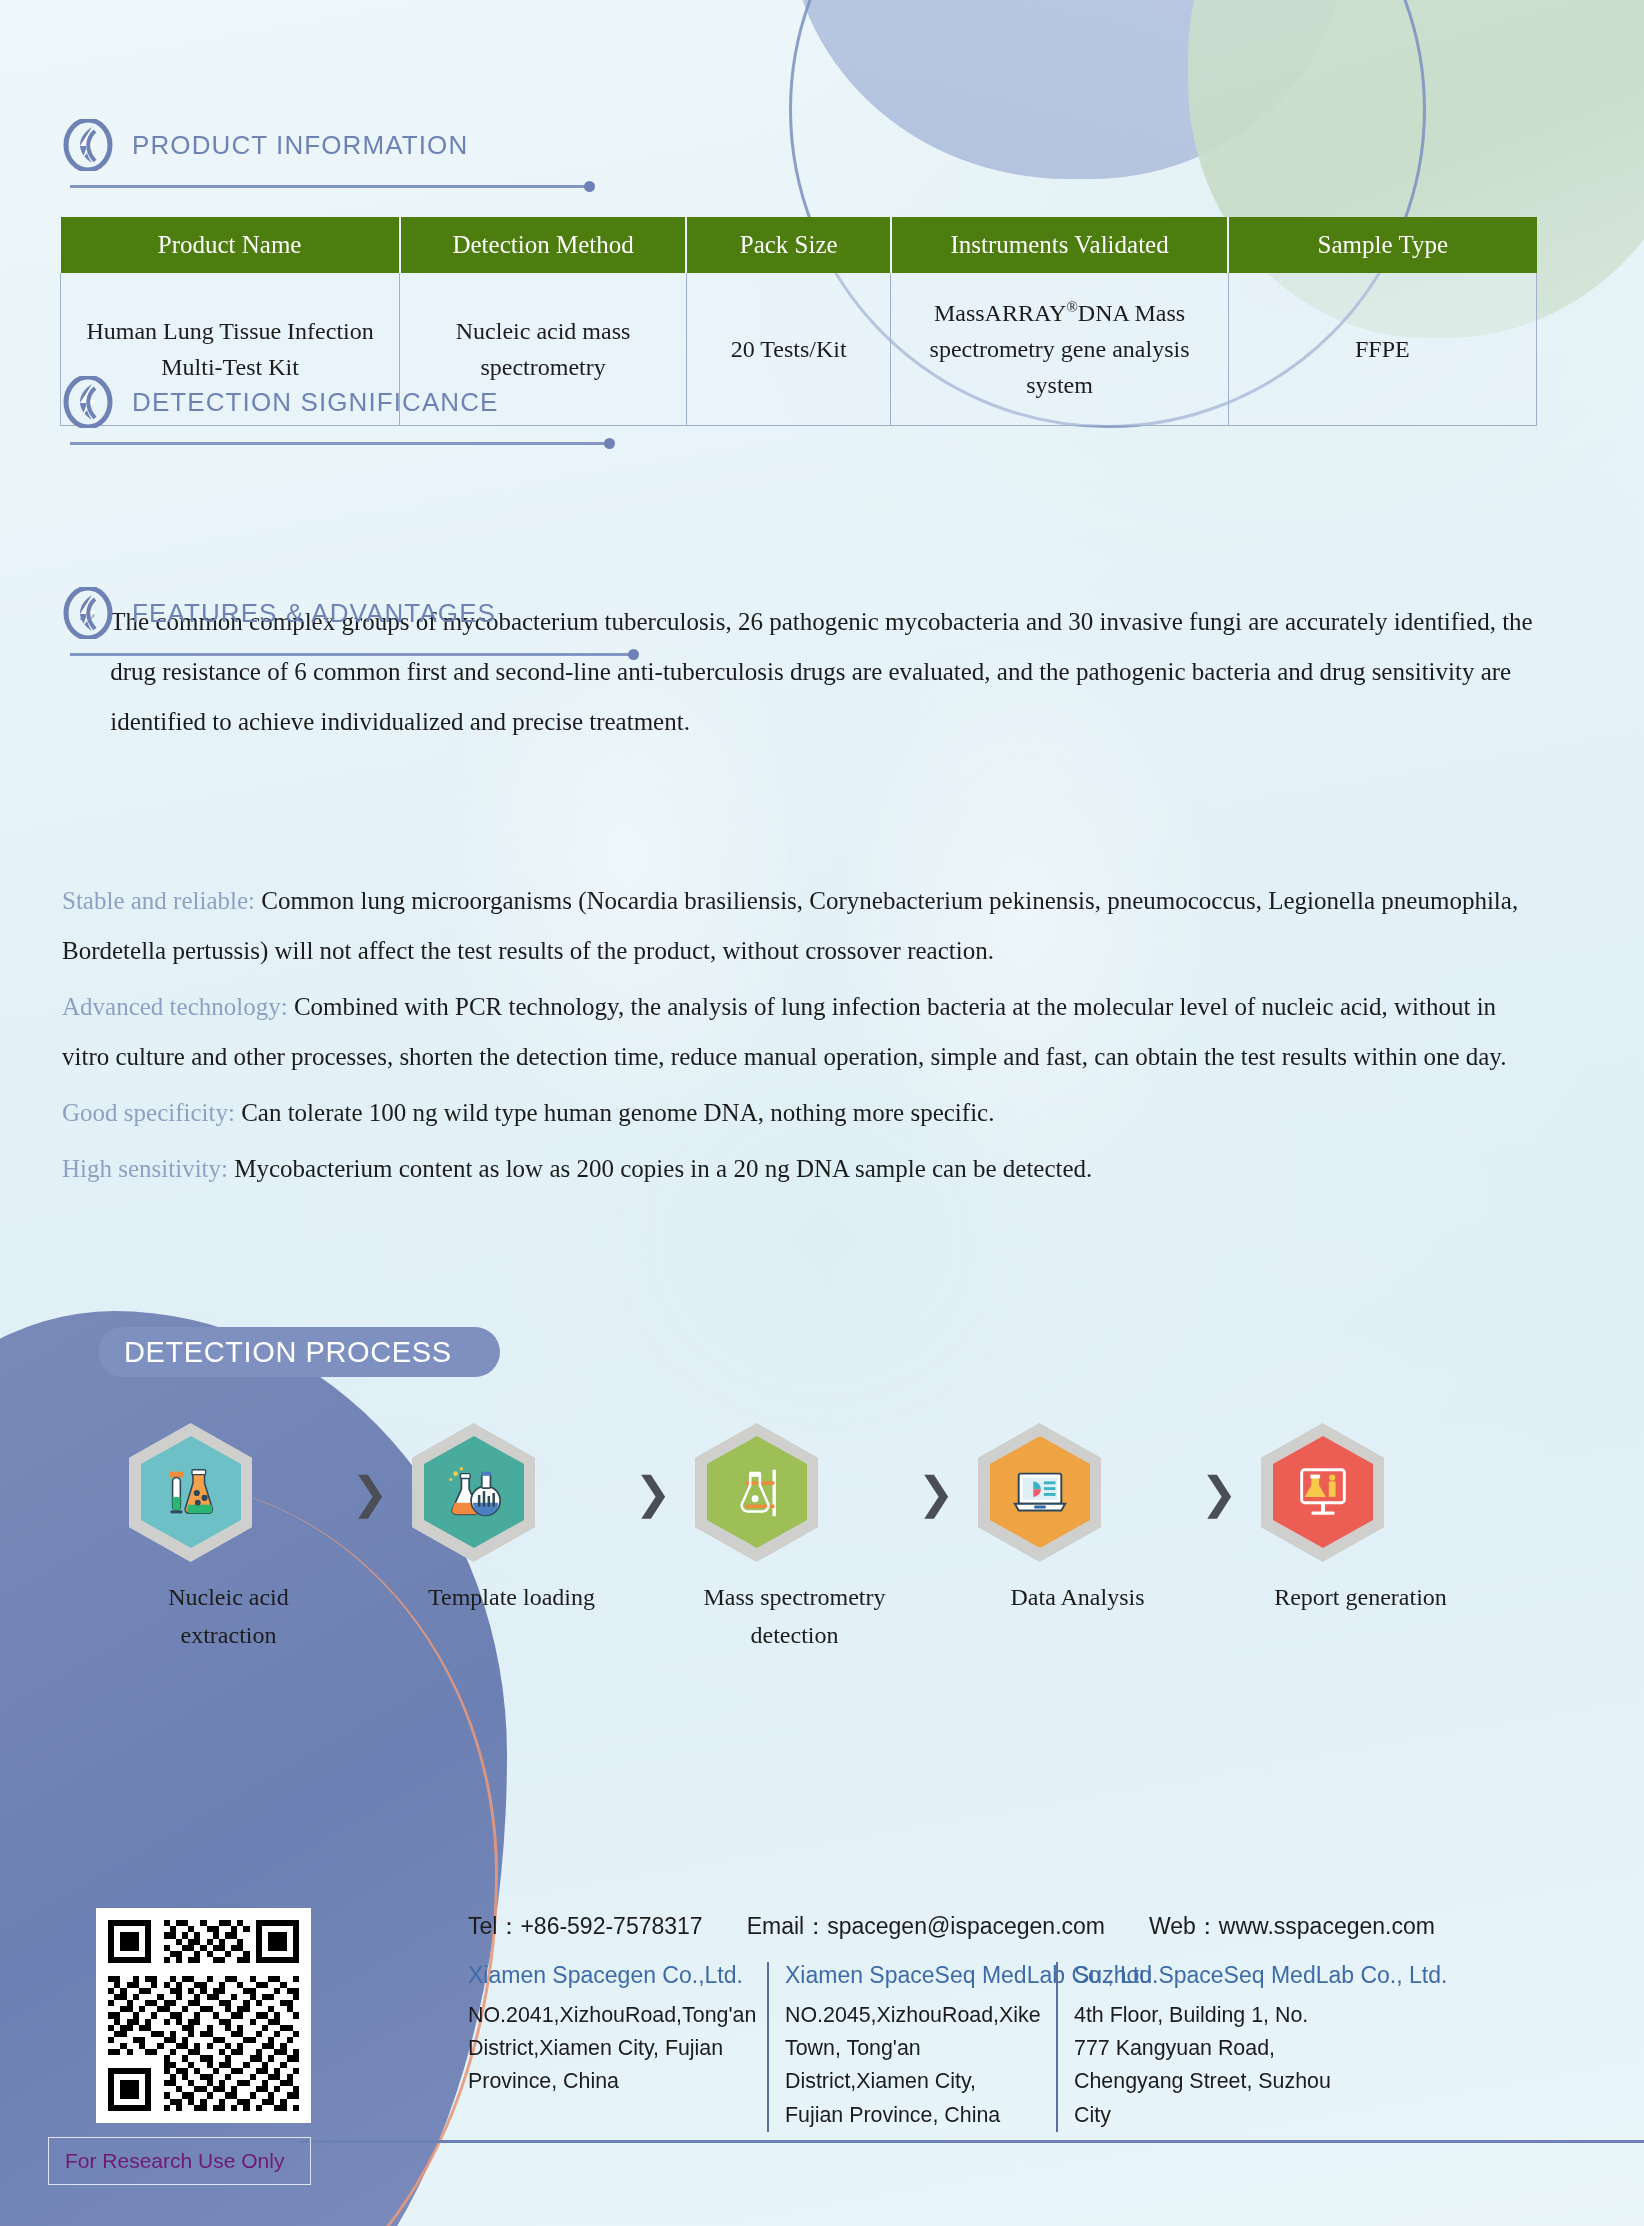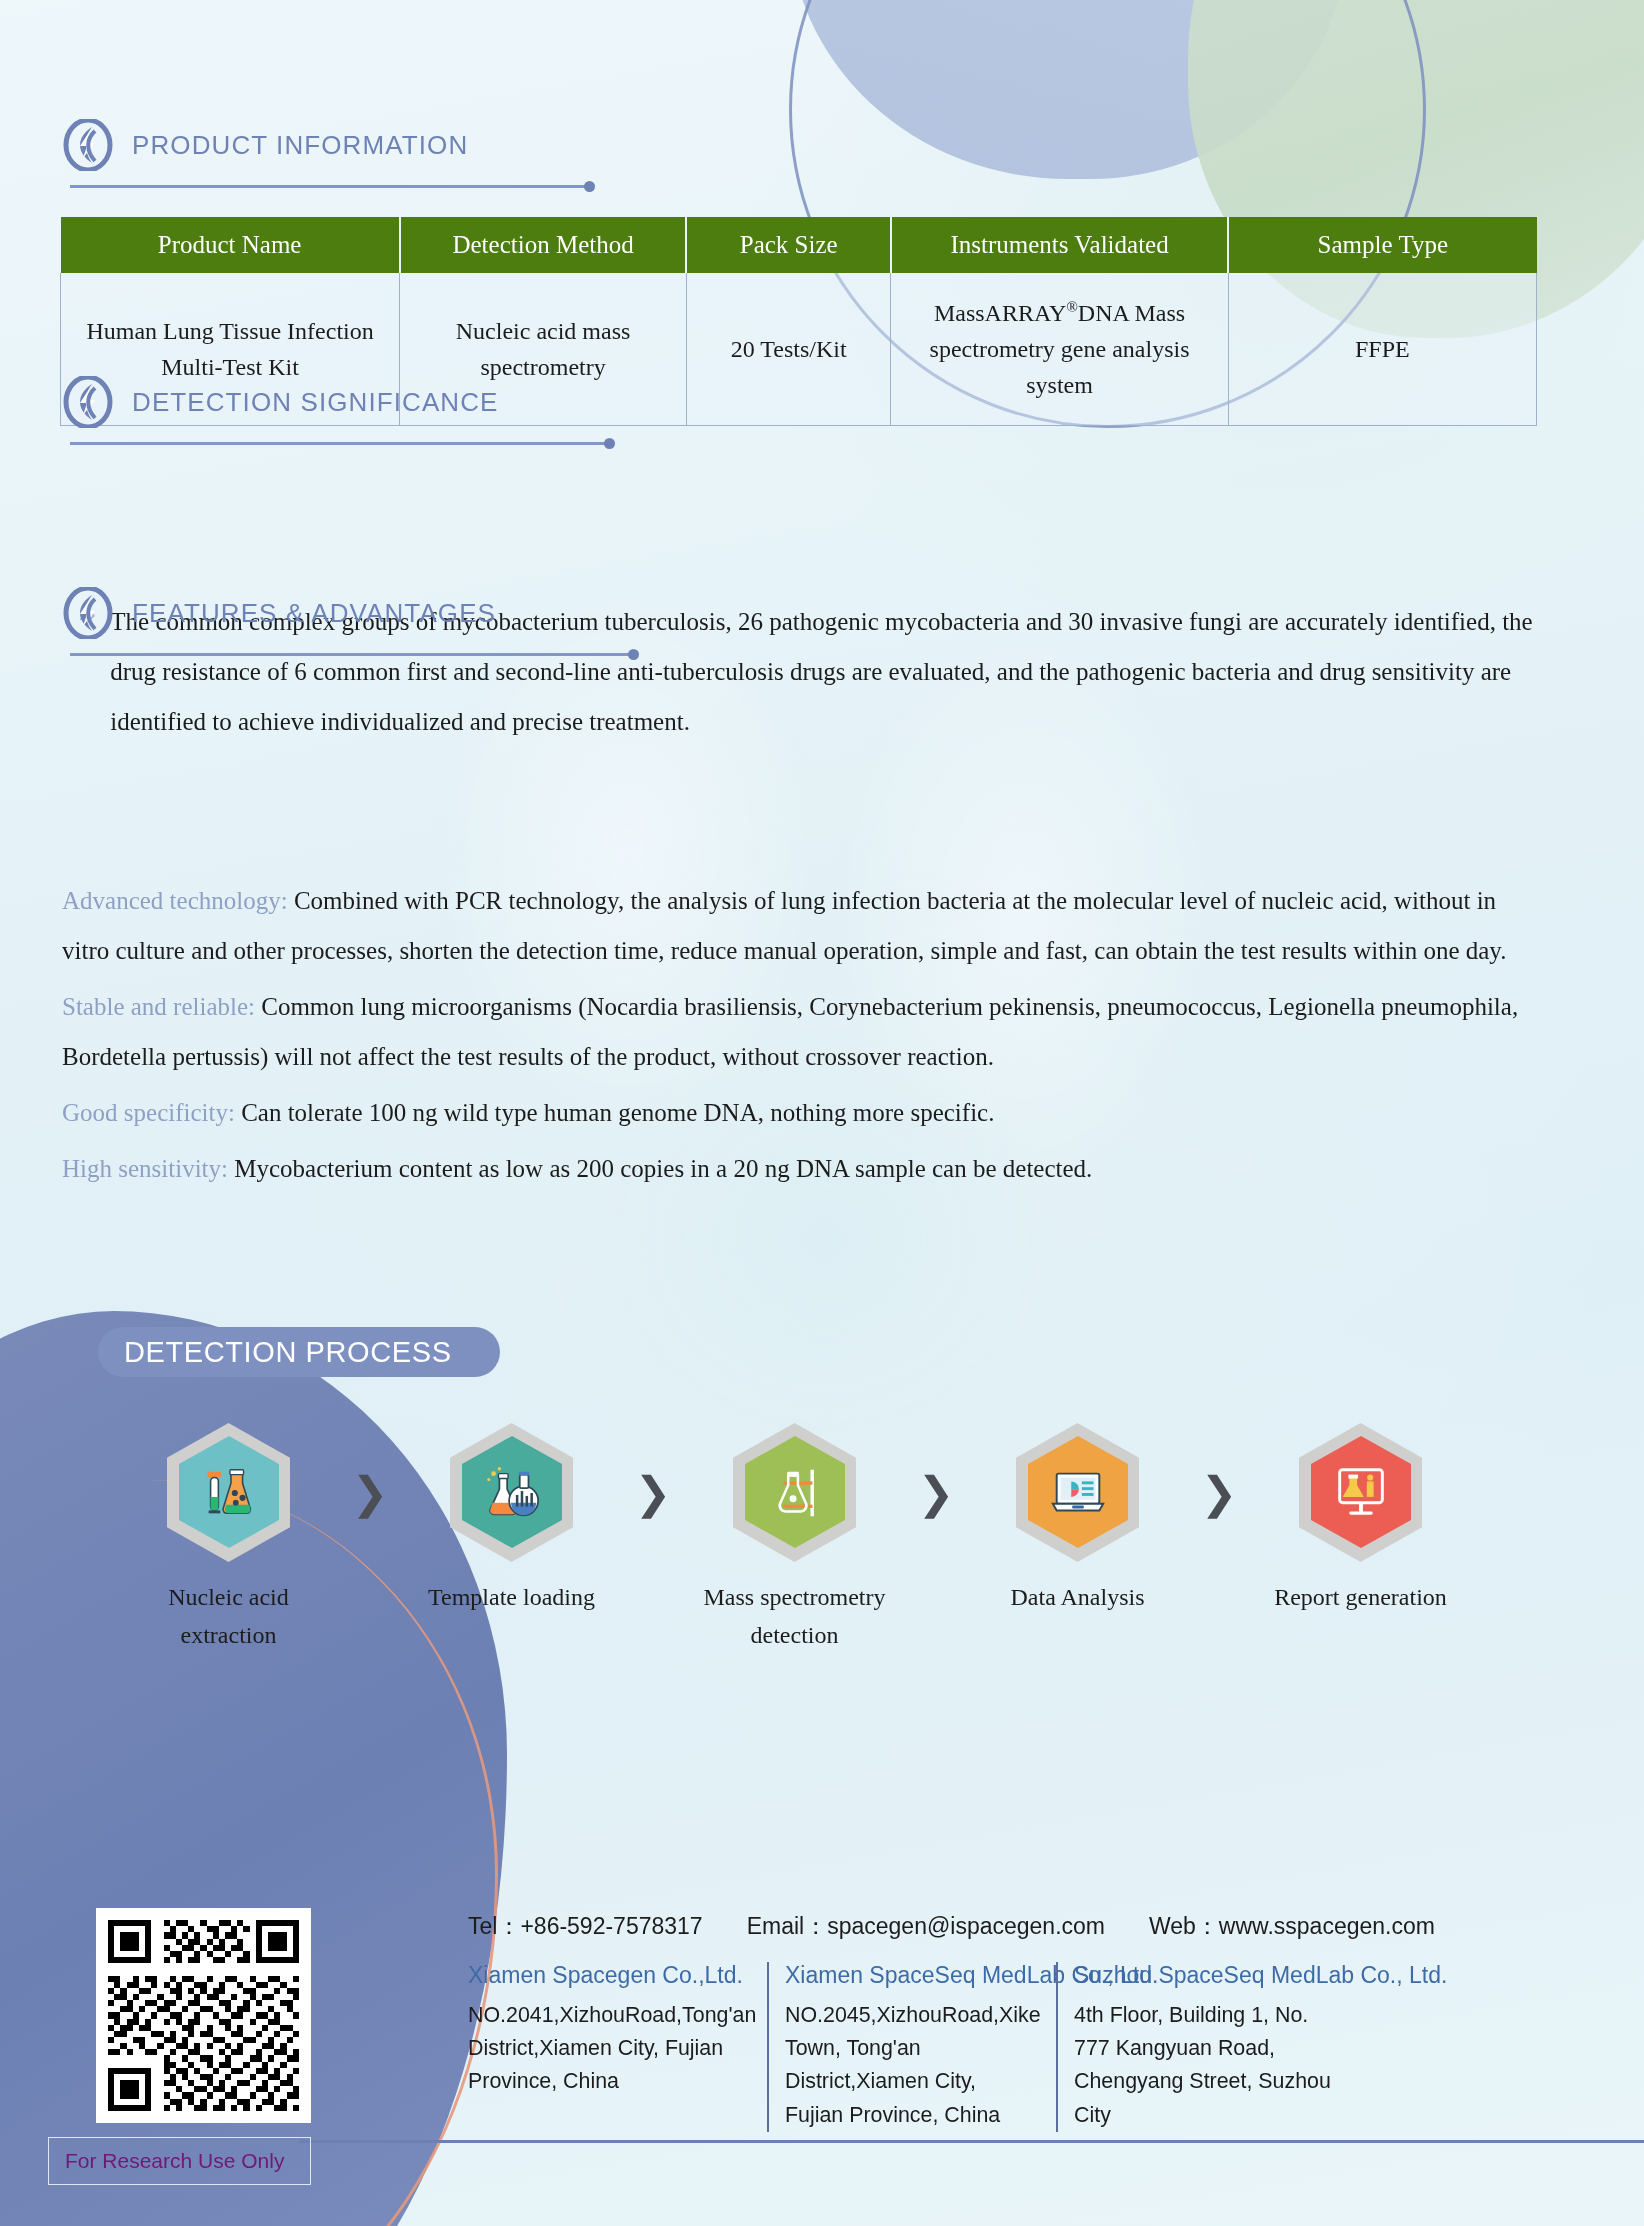--- a/index.html
+++ b/index.html
@@ -207,21 +207,20 @@
     position: absolute;
     left: 129px; top: 1423px;
     width: 1413px;
     display: flex;
     align-items: flex-start;
   }
   .proc-step {
     width: 199px;
     display: flex;
     flex-direction: column;
-    align-items: center;
   }
   .hex-wrap {
     width: 123px; height: 139px;
     position: relative;
     display: flex; align-items: center; justify-content: center;
   }
   .hex-outer, .hex-inner {
     position: absolute;
     clip-path: polygon(50% 0%, 100% 25%, 100% 75%, 50% 100%, 0% 75%, 0% 25%);
   }
@@ -390,26 +389,26 @@
         <path d="M27 13 L18 27 L25 27 L21 39 L33 24 L26 24 Z" fill="#ffffff"></path>
         <path d="M33 12 C24 20, 24 32, 33 42" fill="none" stroke="#6f82b6" stroke-width="4"></path>
       </svg>
     </div>
     <div class="head-title">FEATURES &amp; ADVANTAGES</div>
   </div>
   <div class="head-rule" style="left:70px; top:653px; width:563px;"></div>
 
   <div class="feat-body" style="top:876px;">
     <p class="feat-p">
+      <span class="feat-label">Stable and reliable:</span>
+      <span>Common lung microorganisms (Nocardia brasiliensis, Corynebacterium pekinensis, pneumococcus, Legionella pneumophila, Bordetella pertussis) will not affect the test results of the product, without crossover reaction.</span>
+    </p>
+    <p class="feat-p">
       <span class="feat-label">Advanced technology:</span>
       <span>Combined with PCR technology, the analysis of lung infection bacteria at the molecular level of nucleic acid, without in vitro culture and other processes, shorten the detection time, reduce manual operation, simple and fast, can obtain the test results within one day.</span>
-    </p>
-    <p class="feat-p">
-      <span class="feat-label">Stable and reliable:</span>
-      <span>Common lung microorganisms (Nocardia brasiliensis, Corynebacterium pekinensis, pneumococcus, Legionella pneumophila, Bordetella pertussis) will not affect the test results of the product, without crossover reaction.</span>
     </p>
     <p class="feat-p">
       <span class="feat-label">Good specificity:</span>
       <span>Can tolerate 100 ng wild type human genome DNA, nothing more specific.</span>
     </p>
     <p class="feat-p">
       <span class="feat-label">High sensitivity:</span>
       <span>Mycobacterium content as low as 200 copies in a 20 ng DNA sample can be detected.</span>
     </p>
   </div>

